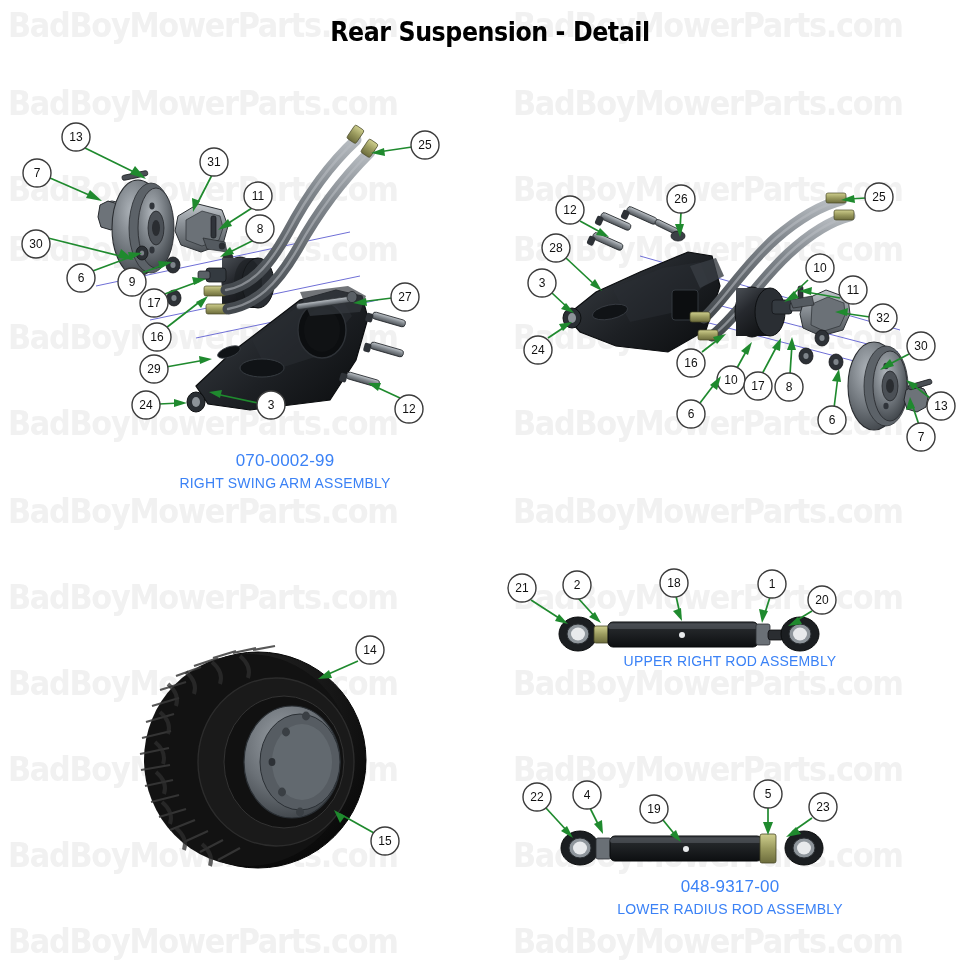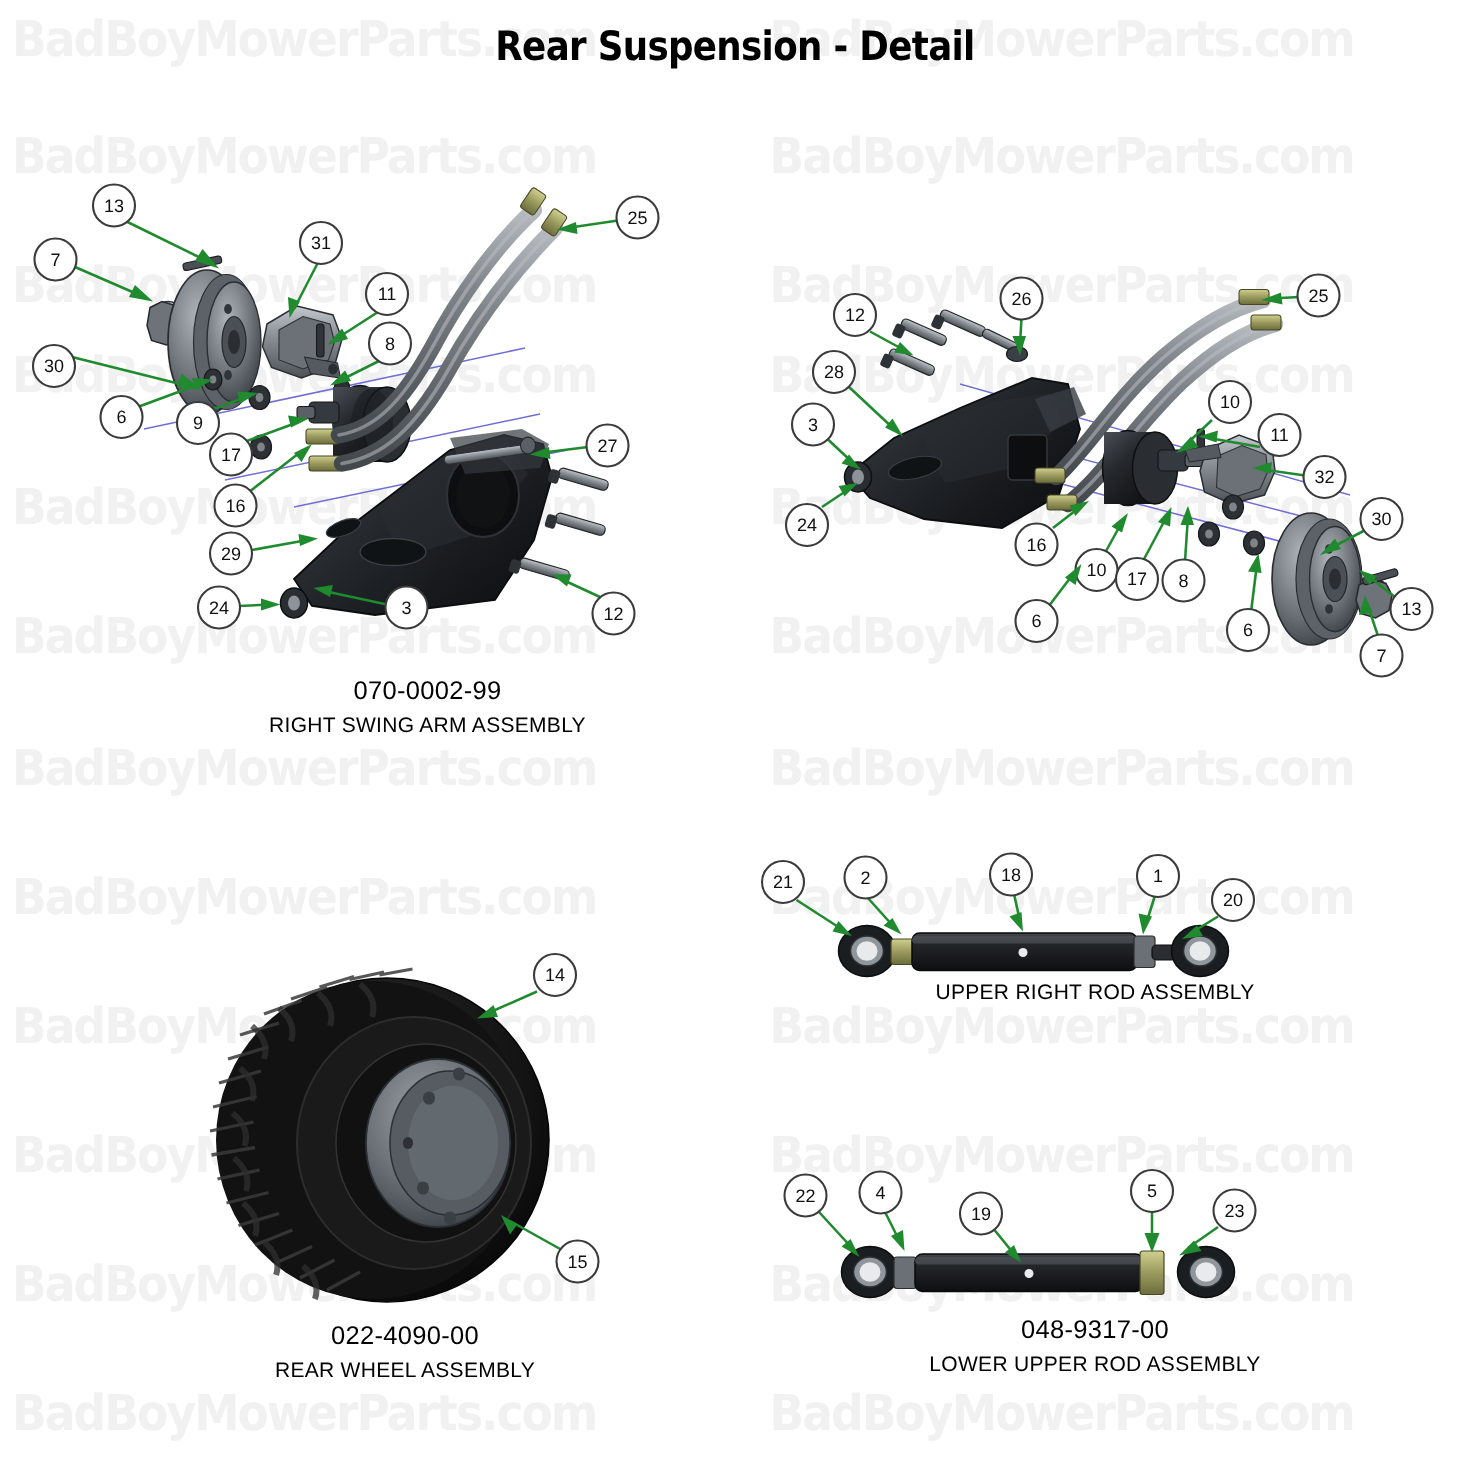--- a/index.html
+++ b/index.html
@@ -26,21 +26,21 @@
   
   .title{
     position:absolute;left:0;top:16px;width:980px;text-align:center;
     font-family:"DejaVu Sans", sans-serif;
     font-weight:bold;font-size:27px;letter-spacing:-0.5px;color:#000;
     transform:scaleX(0.88);transform-origin:center center;
     z-index:6;
   }
 
   
-  .caption{position:absolute;text-align:center;z-index:6;color:#000000;}
+  .caption{position:absolute;text-align:center;z-index:6;color:#3b82f6;}
   .caption .pn{font-size:17px;letter-spacing:0.2px;line-height:22px;}
   .caption .nm{font-size:14px;letter-spacing:0.2px;line-height:22px;}
 
   
   svg.art{position:absolute;left:0;top:0;width:980px;height:980px;z-index:3;pointer-events:none;}
   svg.cal{position:absolute;left:0;top:0;width:980px;height:980px;z-index:5;}
 
   .bub circle{fill:#ffffff;stroke:#3b3b3b;stroke-width:1.4;}
   .bub text{
     font-family:"Liberation Sans", sans-serif;
@@ -731,27 +731,23 @@
         </g>
     </g>
   </svg>
 
   <div class="caption" style="left:65px; top:450px; width:440px;">
     <div class="pn">070-0002-99</div>
     <div class="nm">RIGHT SWING ARM ASSEMBLY</div>
   </div>
 
 
-  <div class="caption" style="left:75px; top:880px; width:390px;">
-    <div class="pn">022-4090-00</div>
-    <div class="nm">REAR WHEEL ASSEMBLY</div>
-  </div>
 
   <div class="caption" style="left:520px; top:650px; width:420px;">
     <div class="nm">UPPER RIGHT ROD ASSEMBLY</div>
   </div>
 
   <div class="caption" style="left:520px; top:876px; width:420px;">
     <div class="pn">048-9317-00</div>
-    <div class="nm">LOWER UPPER ROD ASSEMBLY</div>
+    <div class="nm">LOWER RADIUS ROD ASSEMBLY</div>
   </div>
 
 </div>
 
 </body></html>

